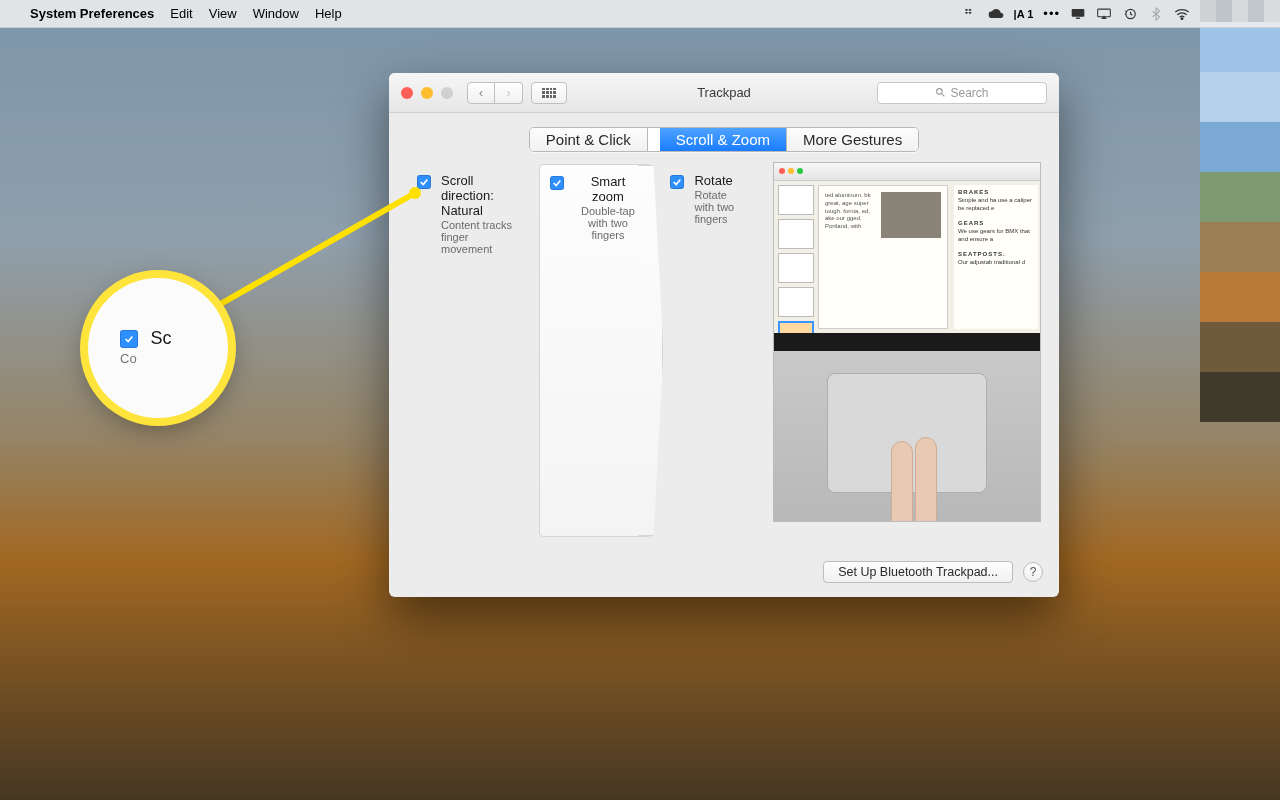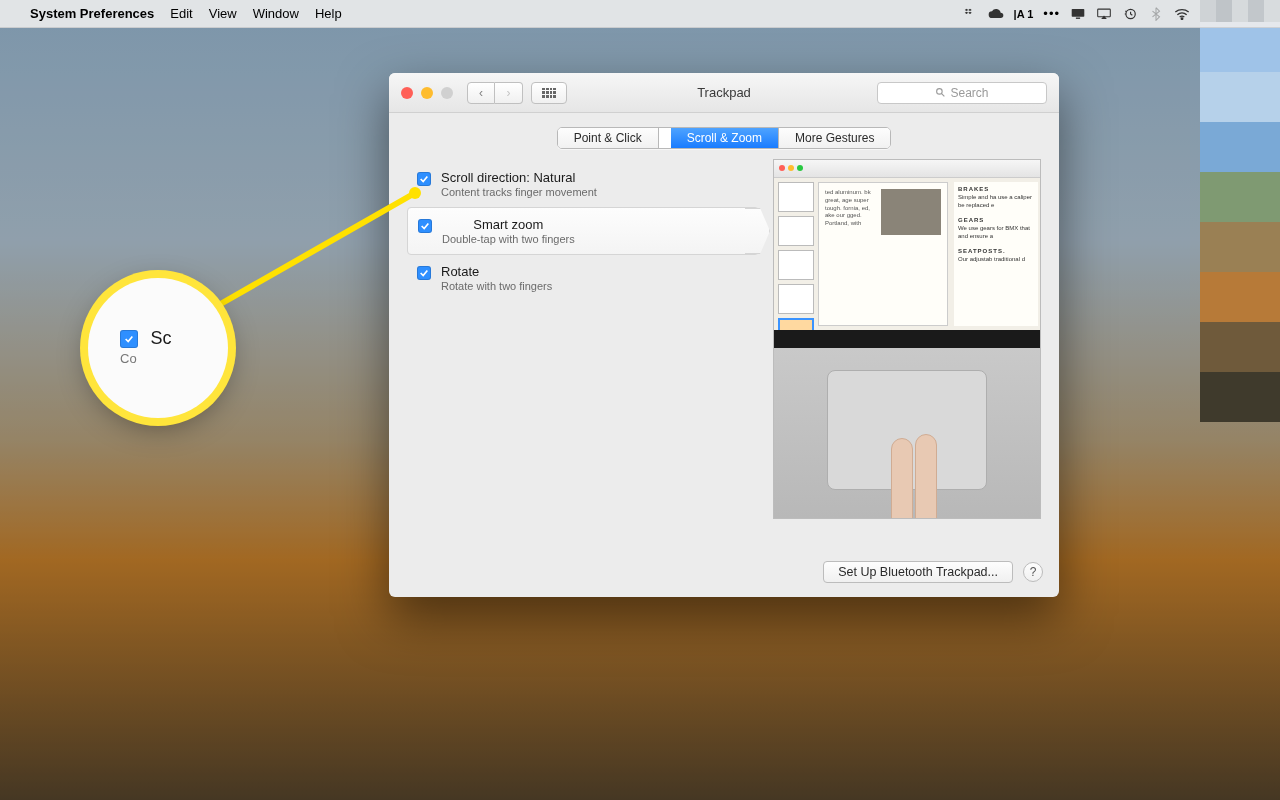--- a/index.html
+++ b/index.html
@@ -63,27 +63,27 @@
   .searchbox {
     margin-left:auto; margin-right:12px; width:170px; height:22px;
     border:1px solid #c8c8c8; border-radius:4px; background:#fff;
     display:flex; align-items:center; justify-content:center; gap:4px;
     font-size:12px; color:#9a9a9a;
   }
 
   
   .tabs { display:flex; justify-content:center; padding:14px 0 10px; }
   .segmented { display:flex; border:1px solid #b8b8b8; border-radius:5px; overflow:hidden; background:#fff; box-shadow:0 1px 0 rgba(255,255,255,0.6);}
-  .seg { padding:3px 16px; font-size:12px; border-right:1px solid #b8b8b8; background:linear-gradient(#fdfdfd,#f1f1f1); color:#2a2a2a;text-align:center;}
+  .seg { padding:3px 16px; font-size:15px; border-right:1px solid #b8b8b8; background:linear-gradient(#fdfdfd,#f1f1f1); color:#2a2a2a;text-align:center;}
   .seg:last-child{border-right:none;}
   .seg.active { background:linear-gradient(#4ea3ff,#1a7cff); color:#fff;margin-left:12px; }
 
   
   .winbody { flex:1; display:flex; padding:0 18px 14px 18px; gap:14px; }
-  .options { flex:1; display:flex; flex-direction:column; padding-top:2px; }
+  .options { flex:1; display:flex; flex-direction:row; padding-top:2px;gap:8px; }
   .opt { display:flex; align-items:flex-start; gap:10px; padding:9px 10px; border-radius:4px; position:relative;}
   .opt.selected {
     background:linear-gradient(#fdfdfd,#f4f4f4); border:1px solid #d5d5d5;text-align:center;
   }
   .opt.selected::after{
     content:""; position:absolute; right:-12px; top:0; bottom:0; width:24px;
     background:linear-gradient(#fdfdfd,#f4f4f4);
     border:1px solid #d5d5d5; border-left:none;
     clip-path: polygon(0 0, 60% 0, 100% 50%, 60% 100%, 0 100%);
   }

